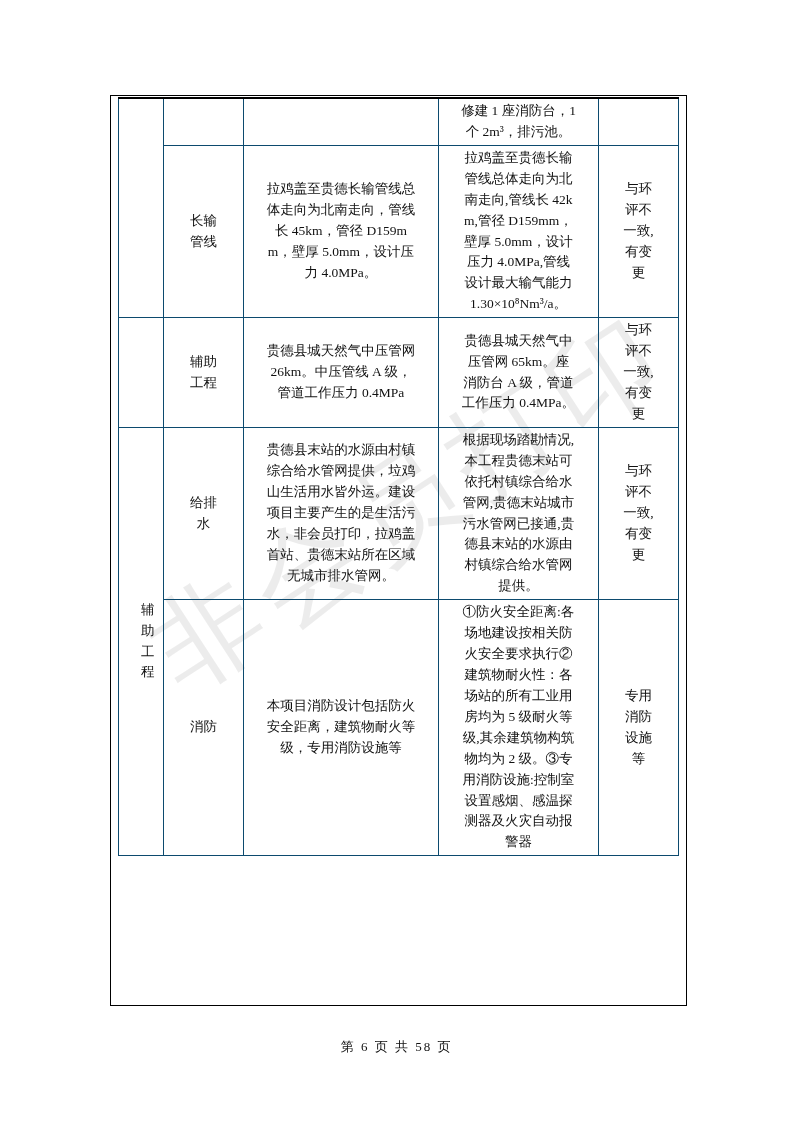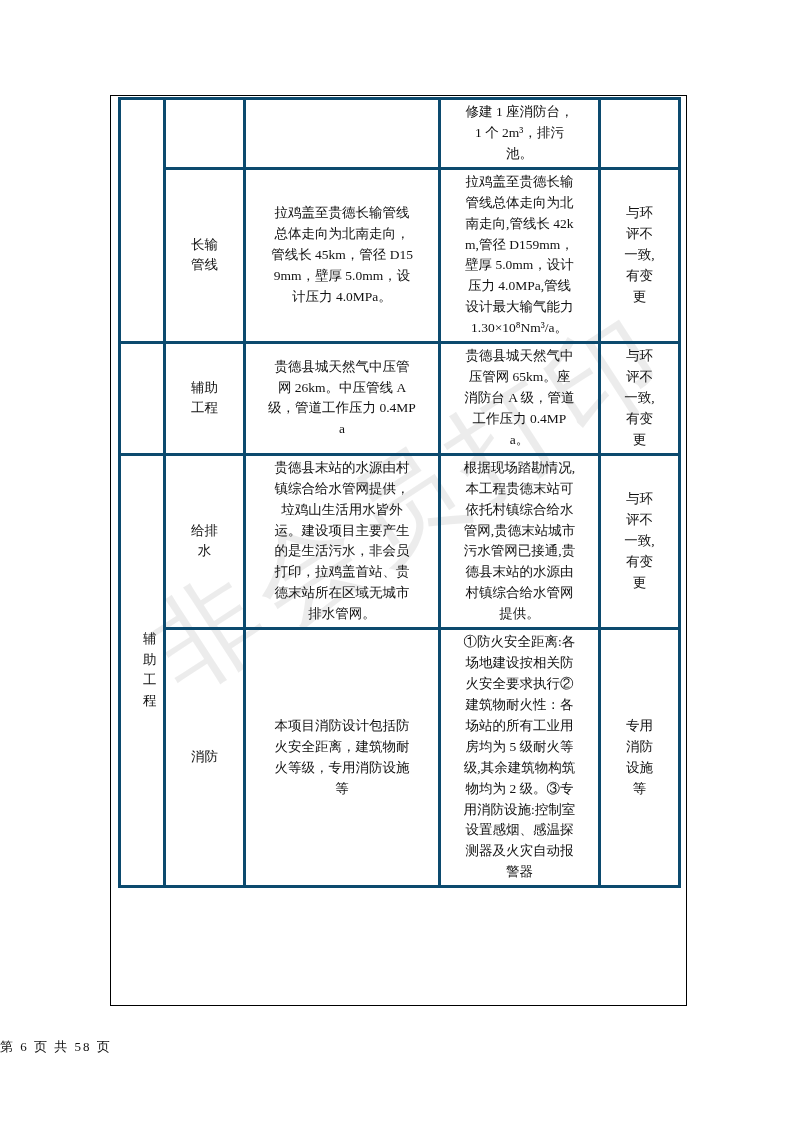--- a/index.html
+++ b/index.html
@@ -36,40 +36,40 @@
   table.cmp{
     position:absolute;
     left:118px;top:97px;
     width:560px;
     border-collapse:collapse;
     table-layout:fixed;
     z-index:2;
     background:transparent;
   }
   table.cmp td{
-    border:3px solid #0c4a6e;
+    border:1px solid #0c4a6e;
     vertical-align:middle;
     text-align:center;
     font-size:13.5px;
     line-height:1.55;
     padding:2px 22px;
     word-break:break-all;
     background:transparent;
   }
   table.cmp{border-top:2px solid #000000;}
   tr.r1{height:41px;}
   tr.r2{height:120px;}
   tr.r3{height:72px;}
   tr.r4{height:140px;}
   tr.r5{height:192px;}
   .footer{
     position:absolute;
     left:0;top:1038px;
     width:793px;
-    text-align:left;
+    text-align:center;
     font-size:13px;
     letter-spacing:2px;
     color:#111111;
     z-index:2;
   }
 </style>
 </head>
 <body>
 
 <div class="watermark">非会员打印</div>

